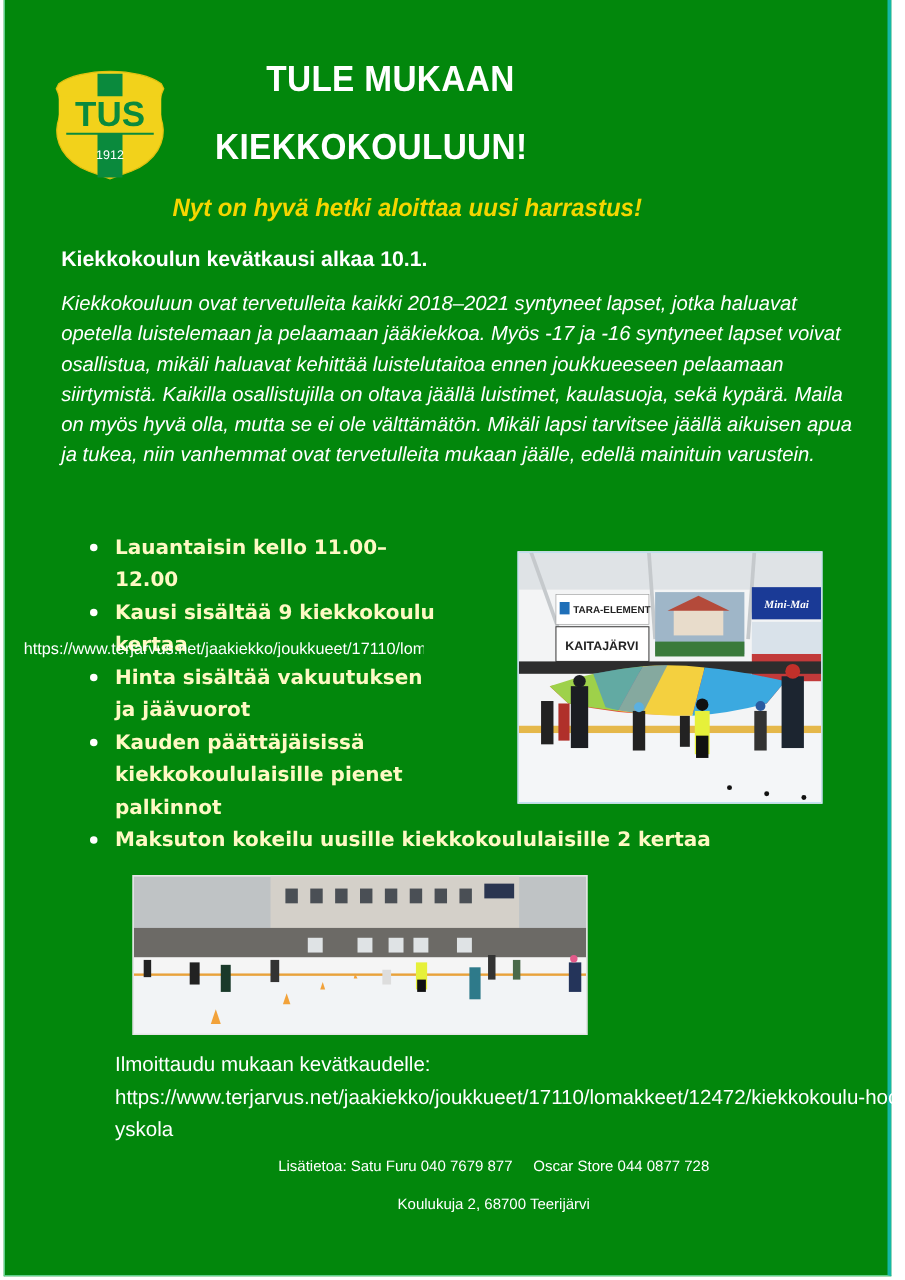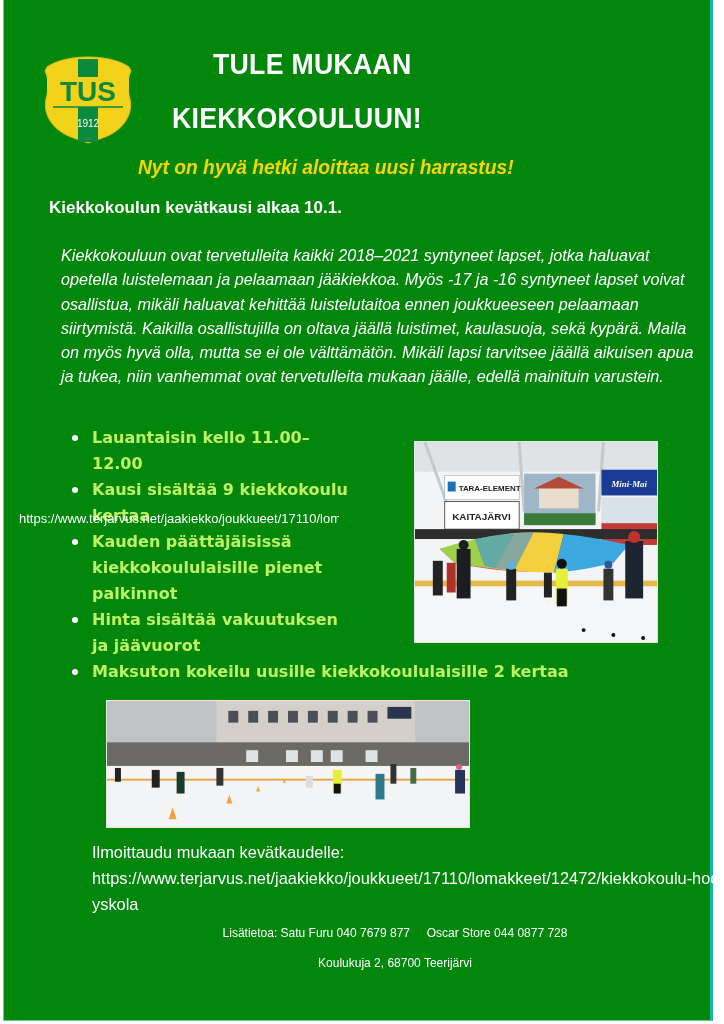--- a/index.html
+++ b/index.html
@@ -23,25 +23,25 @@
   .tagline {
     position: absolute; left: 134px; top: 156px; color: #f5d600; font-weight: bold; font-style: italic;
     font-size: 20px; transform: scaleX(0.96); transform-origin: left top; white-space: nowrap;
   }
   .subhead {
     position: absolute; left: 45px; top: 198px; color: #ffffff; font-weight: bold; font-size: 17px;
     white-space: nowrap;
   }
   .intro {
     position: absolute; left: 45px; top: 231px; width: 640px; color: #ffffff; font-style: italic;
-    font-size: 16.2px; line-height: 24.3px; margin: 12px;
+    font-size: 16.2px; line-height: 24.3px; margin: 0;
   }
   .bullets {
     position: absolute; left: 45px; top: 425px; margin: 0; padding: 0; list-style: none;
-    color: #bef264; font-weight: bold; font-size: 16px;
+    color: #fef9c3; font-weight: bold; font-size: 16px;
     font-family: "DejaVu Sans", sans-serif;
   }
   .bullets li { position: relative; padding-left: 43px; line-height: 26px; }
   .bullets li::before {
     content: ""; position: absolute; left: 23px; top: 10px; width: 6px; height: 6px; border-radius: 50%;
     background: #ffffff;
   }
   .bullets li.narrow { width: 260px; }
   .bullets li.wide { white-space: nowrap; }
   .overlay-url {
@@ -85,22 +85,22 @@
   <div class="title title1">TULE MUKAAN</div>
   <div class="title title2">KIEKKOKOULUUN!</div>
   <div class="tagline">Nyt on hyvä hetki aloittaa uusi harrastus!</div>
 
   <div class="subhead">Kiekkokoulun kevätkausi alkaa 10.1.</div>
   <p class="intro">Kiekkokouluun ovat tervetulleita kaikki 2018–2021 syntyneet lapset, jotka haluavat opetella luistelemaan ja pelaamaan jääkiekkoa. Myös -17 ja -16 syntyneet lapset voivat osallistua, mikäli haluavat kehittää luistelutaitoa ennen joukkueeseen pelaamaan siirtymistä. Kaikilla osallistujilla on oltava jäällä luistimet, kaulasuoja, sekä kypärä. Maila on myös hyvä olla, mutta se ei ole välttämätön. Mikäli lapsi tarvitsee jäällä aikuisen apua ja tukea, niin vanhemmat ovat tervetulleita mukaan jäälle, edellä mainituin varustein.</p>
 
   <ul class="bullets">
     <li class="narrow">Lauantaisin kello 11.00–12.00</li>
     <li class="narrow">Kausi sisältää 9 kiekkokoulu kertaa</li>
+    <li class="narrow">Hinta sisältää vakuutuksen ja jäävuorot</li>
     <li class="narrow">Kauden päättäjäisissä kiekkokoululaisille pienet palkinnot</li>
-    <li class="narrow">Hinta sisältää vakuutuksen ja jäävuorot</li>
     <li class="wide">Maksuton kokeilu uusille kiekkokoululaisille 2 kertaa</li>
   </ul>
 
   <div class="overlay-url">https://www.terjarvus.net/jaakiekko/joukkueet/17110/lomakkeet/124</div>
 
   <div class="photo photo1">
     <svg viewBox="0 0 244 202" preserveAspectRatio="none">
       <rect width="244" height="202" fill="#f3f4f5"></rect>
       <rect x="0" y="0" width="244" height="30" fill="#dfe3e6"></rect>
       <line x1="10" y1="0" x2="35" y2="70" stroke="#c5c9cc" stroke-width="3"></line>

